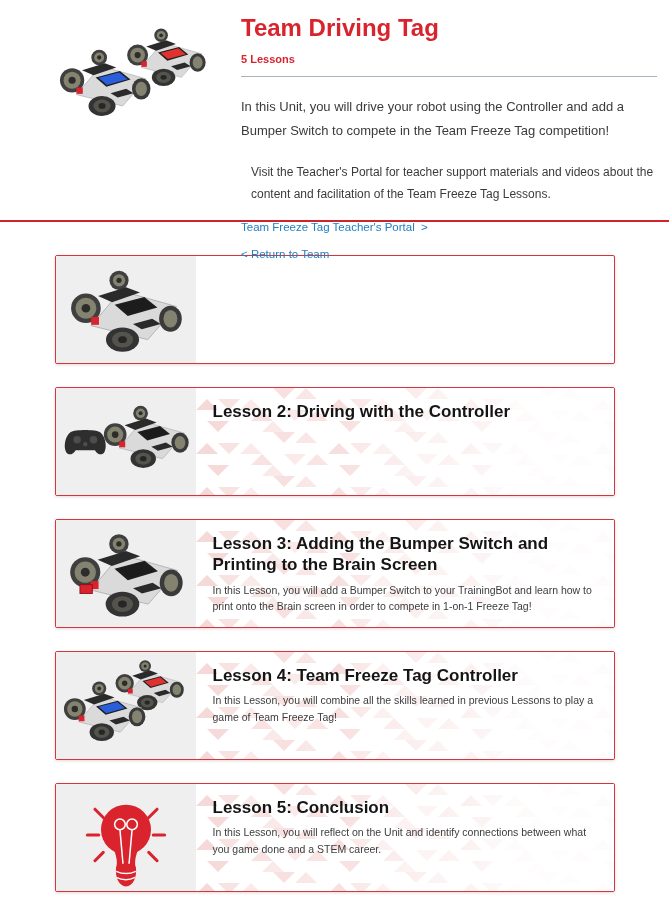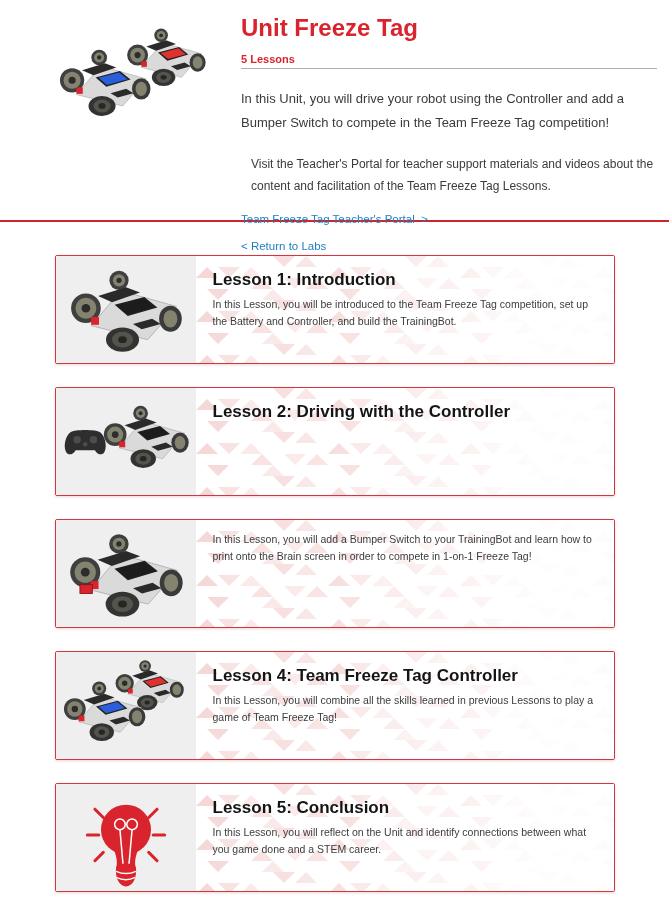--- a/index.html
+++ b/index.html
@@ -12,21 +12,21 @@
     color: #3b3b3b;
     position: relative;
     overflow: hidden;
   }
 
   
   .header { position: relative; height: 222px; border-bottom: 2px solid #d0242c; }
   .hero-img { position: absolute; left: 55px; top: 28px; width: 160px; height: 115px; }
   .header-content { position: absolute; left: 241px; top: 14px; width: 416px; }
   .page-title { font-size: 24px; font-weight: bold; color: #d9232d; margin-bottom: 11px; }
-  .lesson-count { font-size: 11px; font-weight: bold; color: #d9232d; padding-bottom: 3px; border-bottom: 1px solid #aab3b9; }
+  .lesson-count { font-size: 11px; font-weight: bold; color: #d9232d; padding-bottom: 11px; border-bottom: 1px solid #aab3b9; }
   .intro { font-size: 13px; line-height: 1.82; margin-top: 18px; color: #3b3b3b; }
   .note-block { margin-left: 10px; margin-top: 20px; font-size: 12px; line-height: 1.82; color: #3b3b3b; }
   .link-row { margin-left: 0; margin-top: 15px; font-size: 11.5px; }
   .link { color: #1d7fc1; text-decoration: none; cursor: pointer; }
   .chev { color: #1d7fc1; font-size: 11.5px; }
 
   
   .lessons { width: 560px; margin: 33px auto 0 auto; display: flex; flex-direction: column; gap: 23px; }
   .card {
     display: flex; height: 109px;
@@ -119,47 +119,40 @@
   </defs>
 </svg>
 
 <div class="header">
   <svg class="hero-img" viewBox="0 0 170 120">
     <use href="#robot" x="72" y="-4" width="92" height="66" color="#e03131"></use>
     <use href="#robot" x="0" y="18" width="106" height="76" color="#2b5fd9"></use>
   </svg>
 
   <div class="header-content">
-    <div class="page-title">Unit Freeze Tag</div>
+    <div class="page-title">Team Driving Tag</div>
     <div class="lesson-count">5 Lessons</div>
     <p class="intro">In this Unit, you will drive your robot using the Controller and add a Bumper Switch to compete in the Team Freeze Tag competition!</p>
     <p class="note-block">Visit the Teacher's Portal for teacher support materials and videos about the content and facilitation of the Team Freeze Tag Lessons.</p>
     <div class="link-row">
       <a class="link"><span>Team Freeze Tag Teacher's Portal</span>&nbsp;&nbsp;<span class="chev">&gt;</span></a>
     </div>
     <div class="link-row">
-      <a class="link"><span class="chev">&lt;</span>&nbsp;<span>Return to Labs</span></a>
+      <a class="link"><span class="chev">&lt;</span>&nbsp;<span>Return to Team</span></a>
     </div>
   </div>
 </div>
 
 <div class="lessons">
 
   <div class="card">
     <div class="card-img">
       <svg width="122" height="92" viewBox="0 0 140 100">
         <use href="#robot" width="140" height="100" color="#1c1c1c"></use>
       </svg>
-    </div>
-    <div class="card-body">
-      <svg class="pattern-bg">
-          <rect width="100%" height="100%" fill="url(#tripat)"></rect>
-        </svg>
-      <div class="card-title">Lesson 1: Introduction</div>
-      <div class="card-desc">In this Lesson, you will be introduced to the Team Freeze Tag competition, set up the Battery and Controller, and build the TrainingBot.</div>
     </div>
   </div>
 
   <div class="card">
     <div class="card-img">
       <svg width="130" height="92" viewBox="0 0 150 100">
         <use href="#controller" x="2" y="32" width="52" height="36"></use>
         <use href="#robot" x="44" y="4" width="108" height="78" color="#1c1c1c"></use>
       </svg>
     </div>
@@ -175,20 +168,21 @@
     <div class="card-img">
       <svg width="124" height="94" viewBox="0 0 140 100">
         <use href="#robot" width="140" height="100" color="#1c1c1c"></use>
         <rect x="18" y="62" width="14" height="10" fill="#d9232d" stroke="#8f1018" stroke-width="1"></rect>
       </svg>
     </div>
     <div class="card-body">
       <svg class="pattern-bg">
           <rect width="100%" height="100%" fill="url(#tripat)"></rect>
         </svg>
+      <div class="card-title">Lesson 3: Adding the Bumper Switch and Printing to the Brain Screen</div>
       <div class="card-desc">In this Lesson, you will add a Bumper Switch to your TrainingBot and learn how to print onto the Brain screen in order to compete in 1-on-1 Freeze Tag!</div>
     </div>
   </div>
 
   <div class="card">
     <div class="card-img">
       <svg width="130" height="96" viewBox="0 0 150 108">
         <use href="#robot" x="58" y="-2" width="88" height="62" color="#e03131"></use>
         <use href="#robot" x="-2" y="22" width="104" height="74" color="#2b5fd9"></use>
       </svg>

